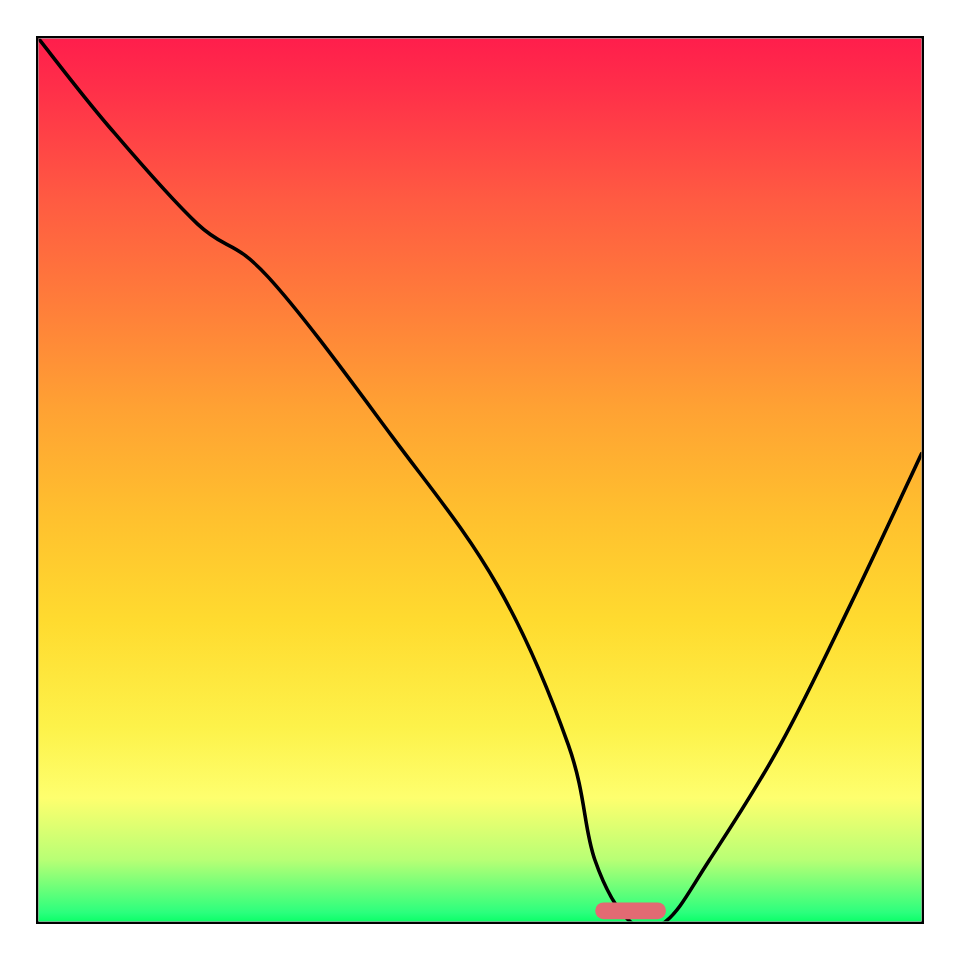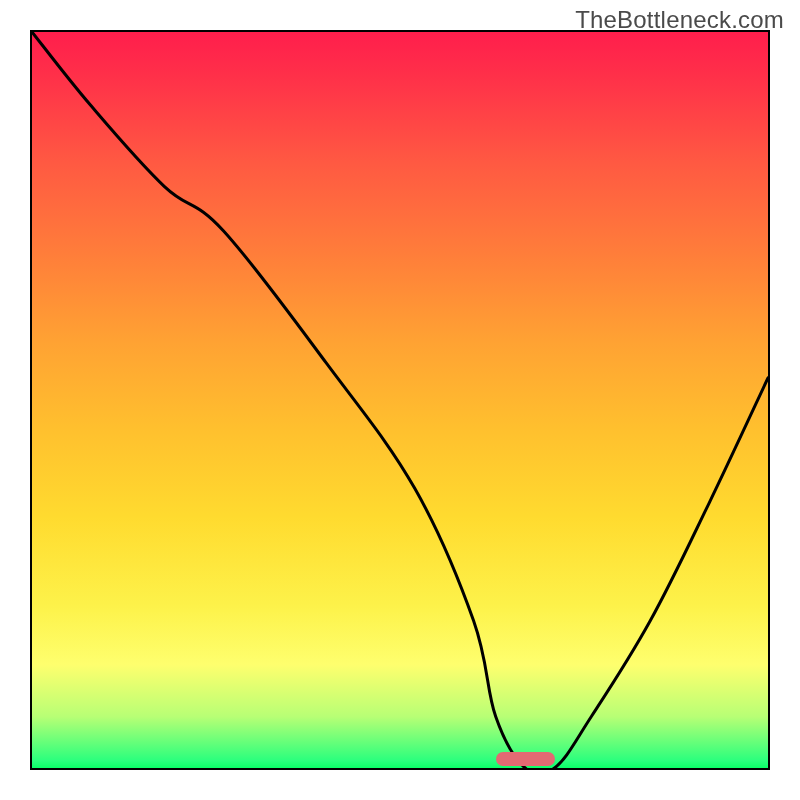--- a/index.html
+++ b/index.html
@@ -68,21 +68,20 @@
     border-radius: 7px;
     background: #e26a73;
     z-index: 3;
   }
 </style>
 </head>
 <body>
 
 <div class="stage">
 
-  <div class="watermark">TheBottleneck.com</div>
 
   <div class="plot-frame">
     <div class="gradient-fill"></div>
 
     <svg class="curve" viewBox="0 0 736 736" preserveAspectRatio="none">
       <path id="curve-path" fill="none" stroke="#000000" stroke-width="3" stroke-linecap="round" d="M 0,0 C 10.5984,13.247999999999996 35.03360000000001,45.77919999999999 58.88,73.59999999999998 C 82.7264,101.42079999999997 108.63359999999999,132.03839999999997 132.48,154.55999999999997 C 156.32639999999998,177.08159999999998 162.2144,166.92480000000003 191.36,198.72000000000003 C 220.50560000000002,230.51520000000002 259.95520000000005,284.832 294.40000000000003,331.2 C 328.8448,377.568 356.22400000000005,409.952 382.72,456.32 C 409.216,502.688 427.0272,547.7312000000001 441.59999999999997,588.8000000000001 C 456.17279999999994,629.8688000000001 454.4064,657.9839999999999 463.68,684.4799999999999 C 472.9536,710.9759999999999 482.52160000000003,726.7264 493.12,736 C 503.7184,745.2736 510.63679999999994,745.2736 522.56,736 C 534.4831999999999,726.7264 542.1376,710.9759999999999 559.36,684.4799999999999 C 576.5824,657.9839999999999 597.0432000000001,627.2192 618.24,588.8000000000001 C 639.4368,550.3808000000001 655.9232,514.7584 677.12,471.04 C 698.3168000000001,427.3216 725.4016,368.4416 736,345.91999999999996"></path>
     </svg>
 
     <div id="marker" class="optimal-marker" style="left: 463.68px; width: 58.88px; bottom: 2px; background: rgb(226, 106, 115);"></div>
   </div>

